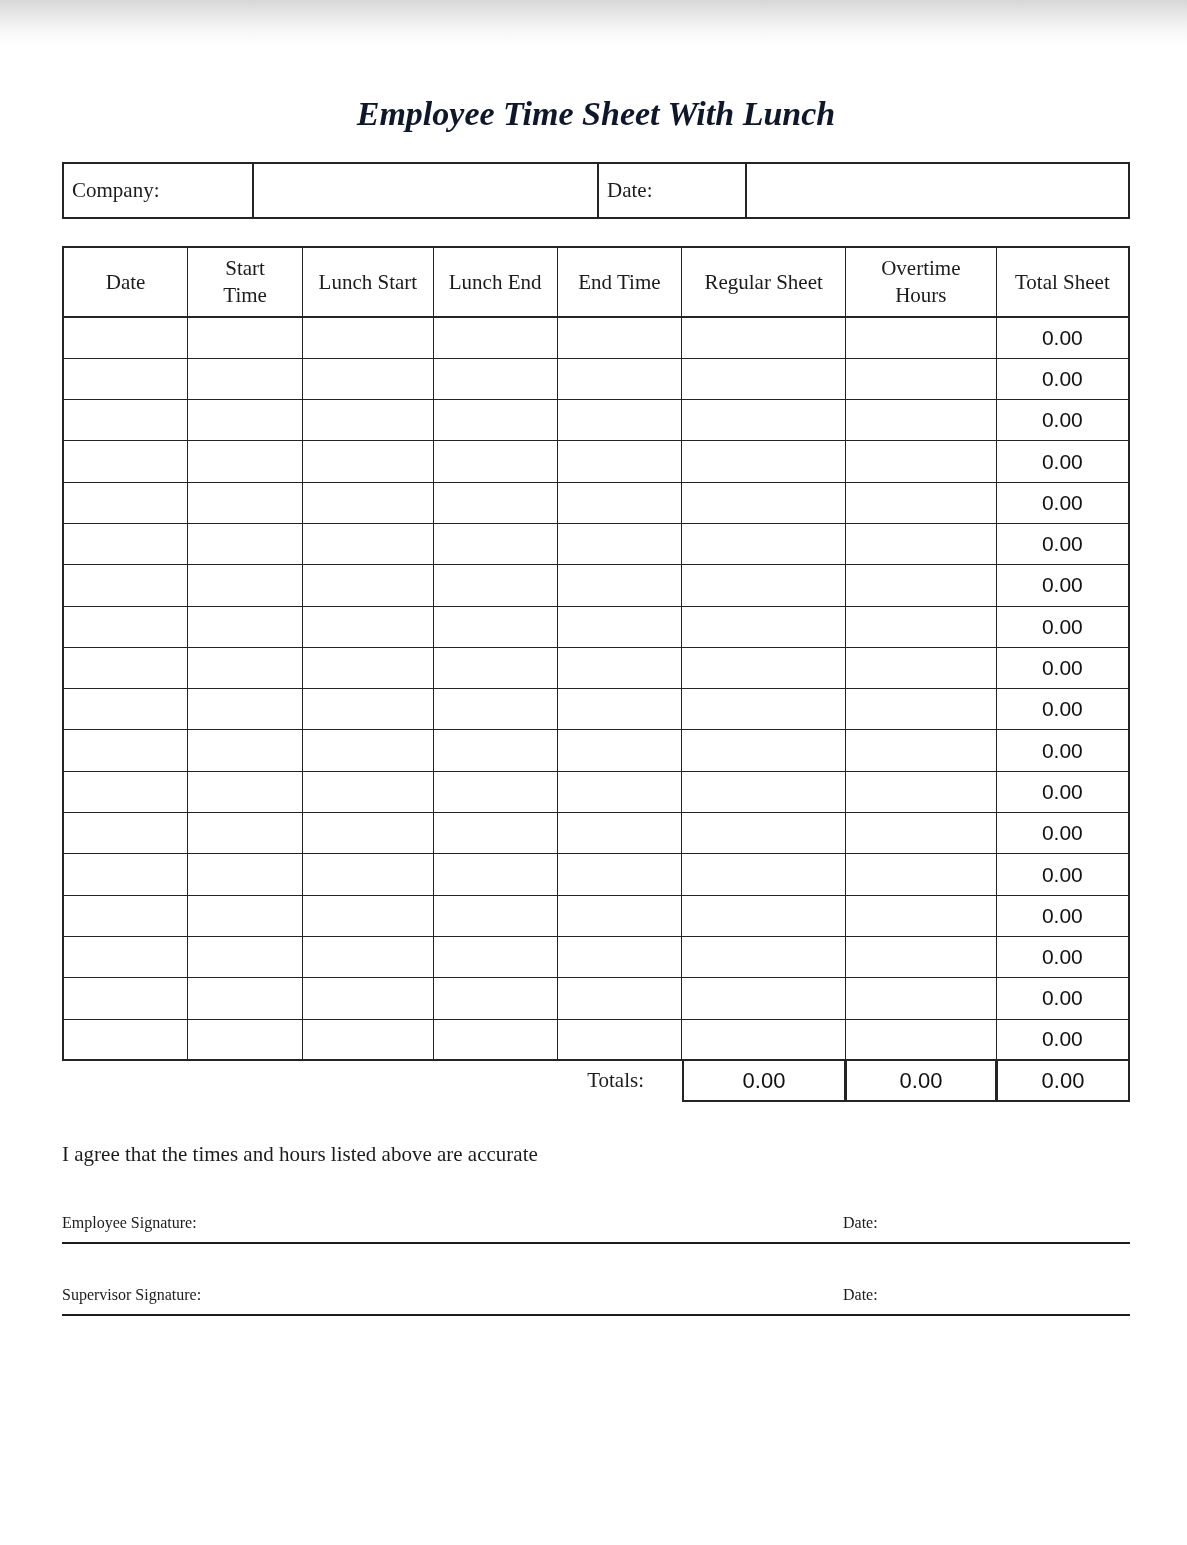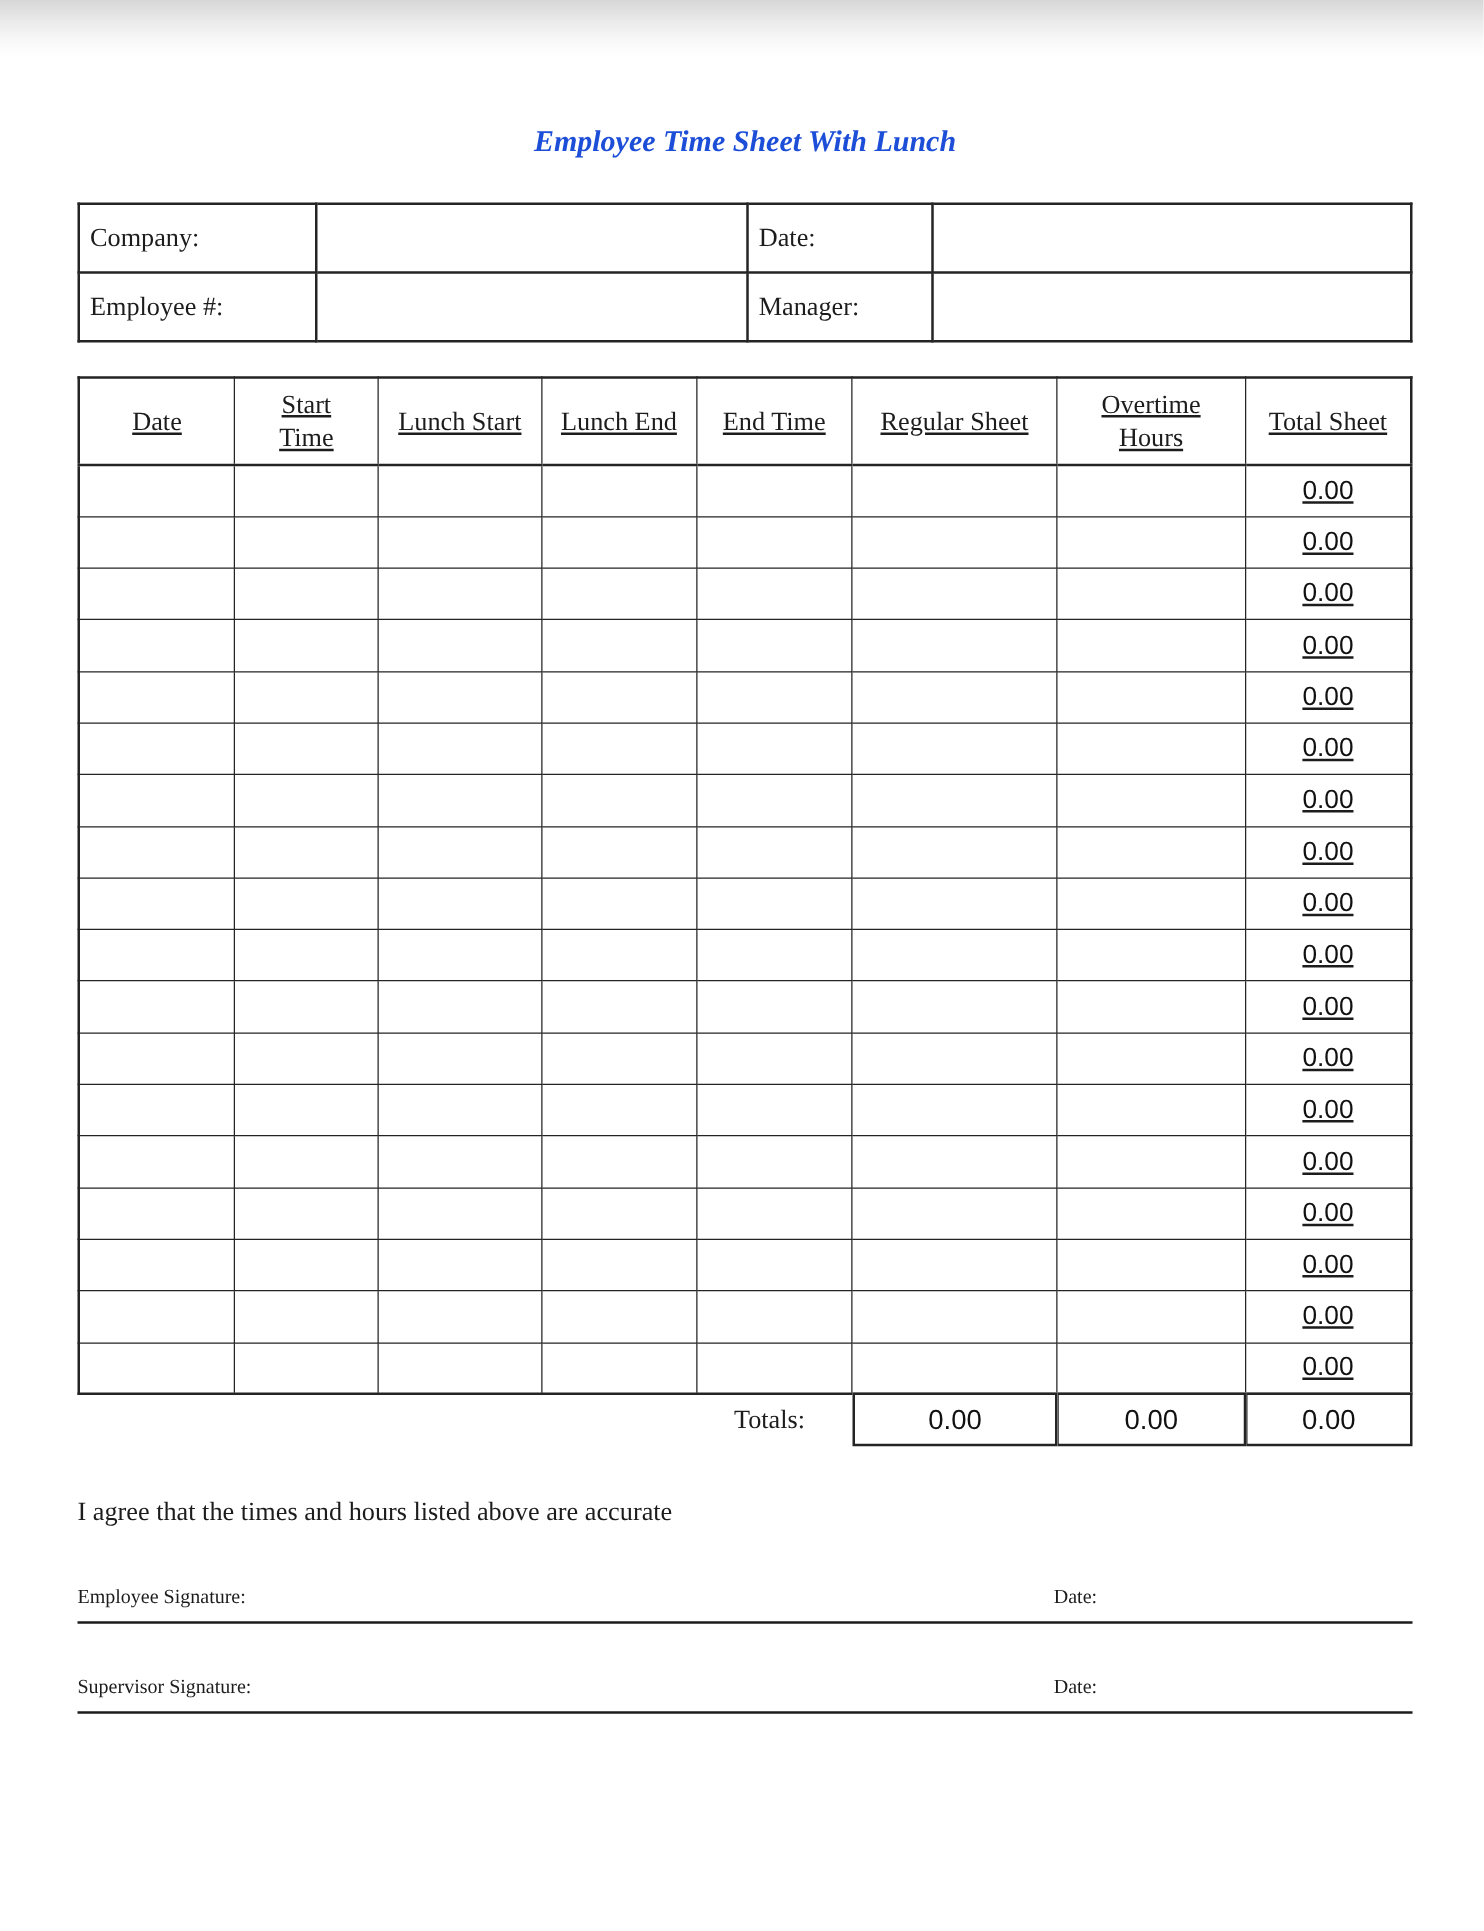--- a/index.html
+++ b/index.html
@@ -18,45 +18,45 @@
     background: linear-gradient(180deg, #d7d7d7 0%, #e9e9e9 35%, #f8f8f8 70%, #ffffff 100%);
     pointer-events: none;
   }
   .sheet {
     position: relative;
     padding: 0 57px 0 62px; 
   }
   .form-title {
     margin-top: 96px;
     text-align: center;
-    font-size: 24px;
+    font-size: 34px;
     line-height: 36px;
     font-weight: bold;
     font-style: italic;
-    color: #1d4ed8;
+    color: #0f172a;
   }
 
   
   table { border-collapse: collapse; width: 100%; }
   .info-table { margin-top: 30px; }
   .info-table td {
     border: 2px solid #242424;
     height: 55px;
     font-size: 21px;
     padding: 2px 8px;
     vertical-align: middle;
     background: #ffffff;
   }
   .info-table col.c-label1 { width: 190px; }
   .info-table col.c-value1 { width: 346px; }
   .info-table col.c-label2 { width: 148px; }
   .info-table col.c-value2 { width: 384px; }
 
   
-  .ts-table { margin-top: 27px; border: 2px solid #242424; text-decoration: underline; }
+  .ts-table { margin-top: 27px; border: 2px solid #242424; }
   .ts-table th, .ts-table td { border: 1.5px solid #242424; background: #ffffff; }
   .ts-table th {
     height: 70px;
     font-size: 21px;
     line-height: 27px;
     font-weight: normal;
     text-align: center;
     vertical-align: middle;
     padding: 0 14px;
     border-bottom-width: 2px;
@@ -136,26 +136,20 @@
       <col class="c-label1">
         <col class="c-value1">
         <col class="c-label2">
         <col class="c-value2">
     </colgroup>
     <tbody>
         <tr>
       <td>Company:</td>
       <td></td>
       <td>Date:</td>
-      <td></td>
-    </tr>
-    <tr>
-      <td>Employee #:</td>
-      <td></td>
-      <td>Manager:</td>
       <td></td>
     </tr>
   </tbody>
     </table>
 
   <table class="ts-table">
     <colgroup>
       <col class="t-date">
         <col class="t-start">
         <col class="t-lstart">

